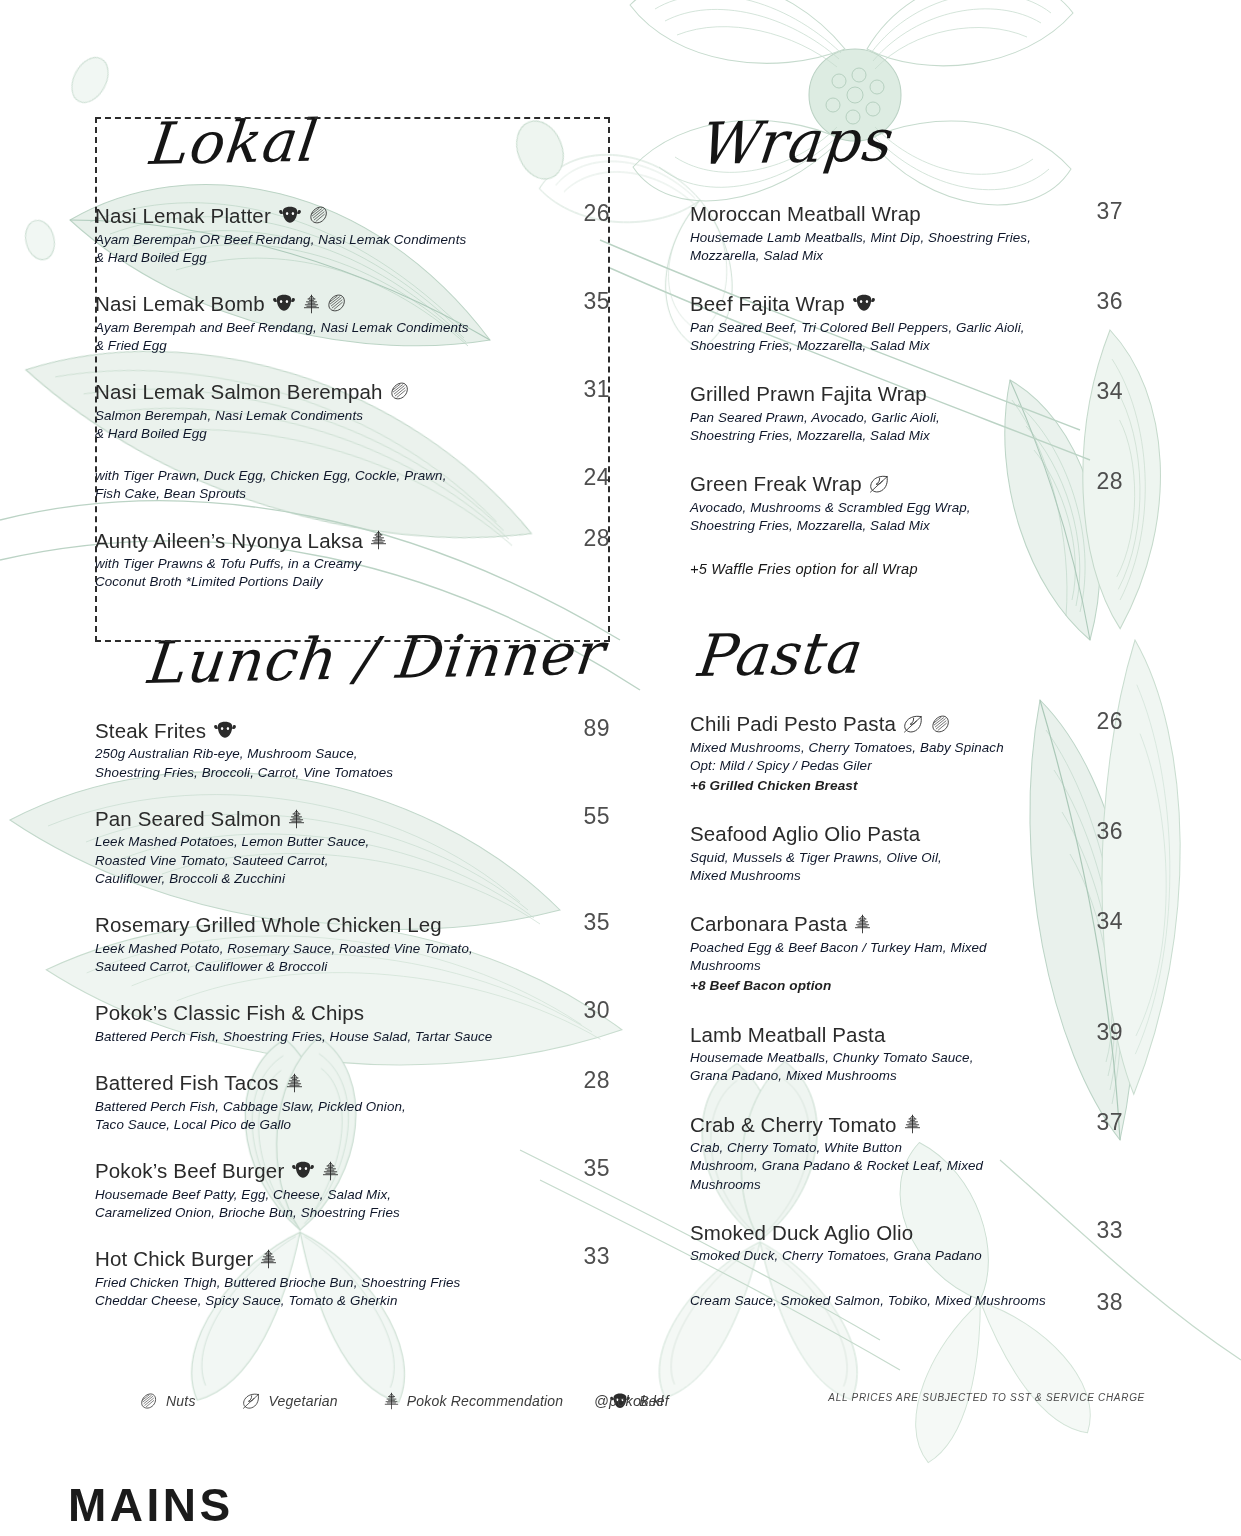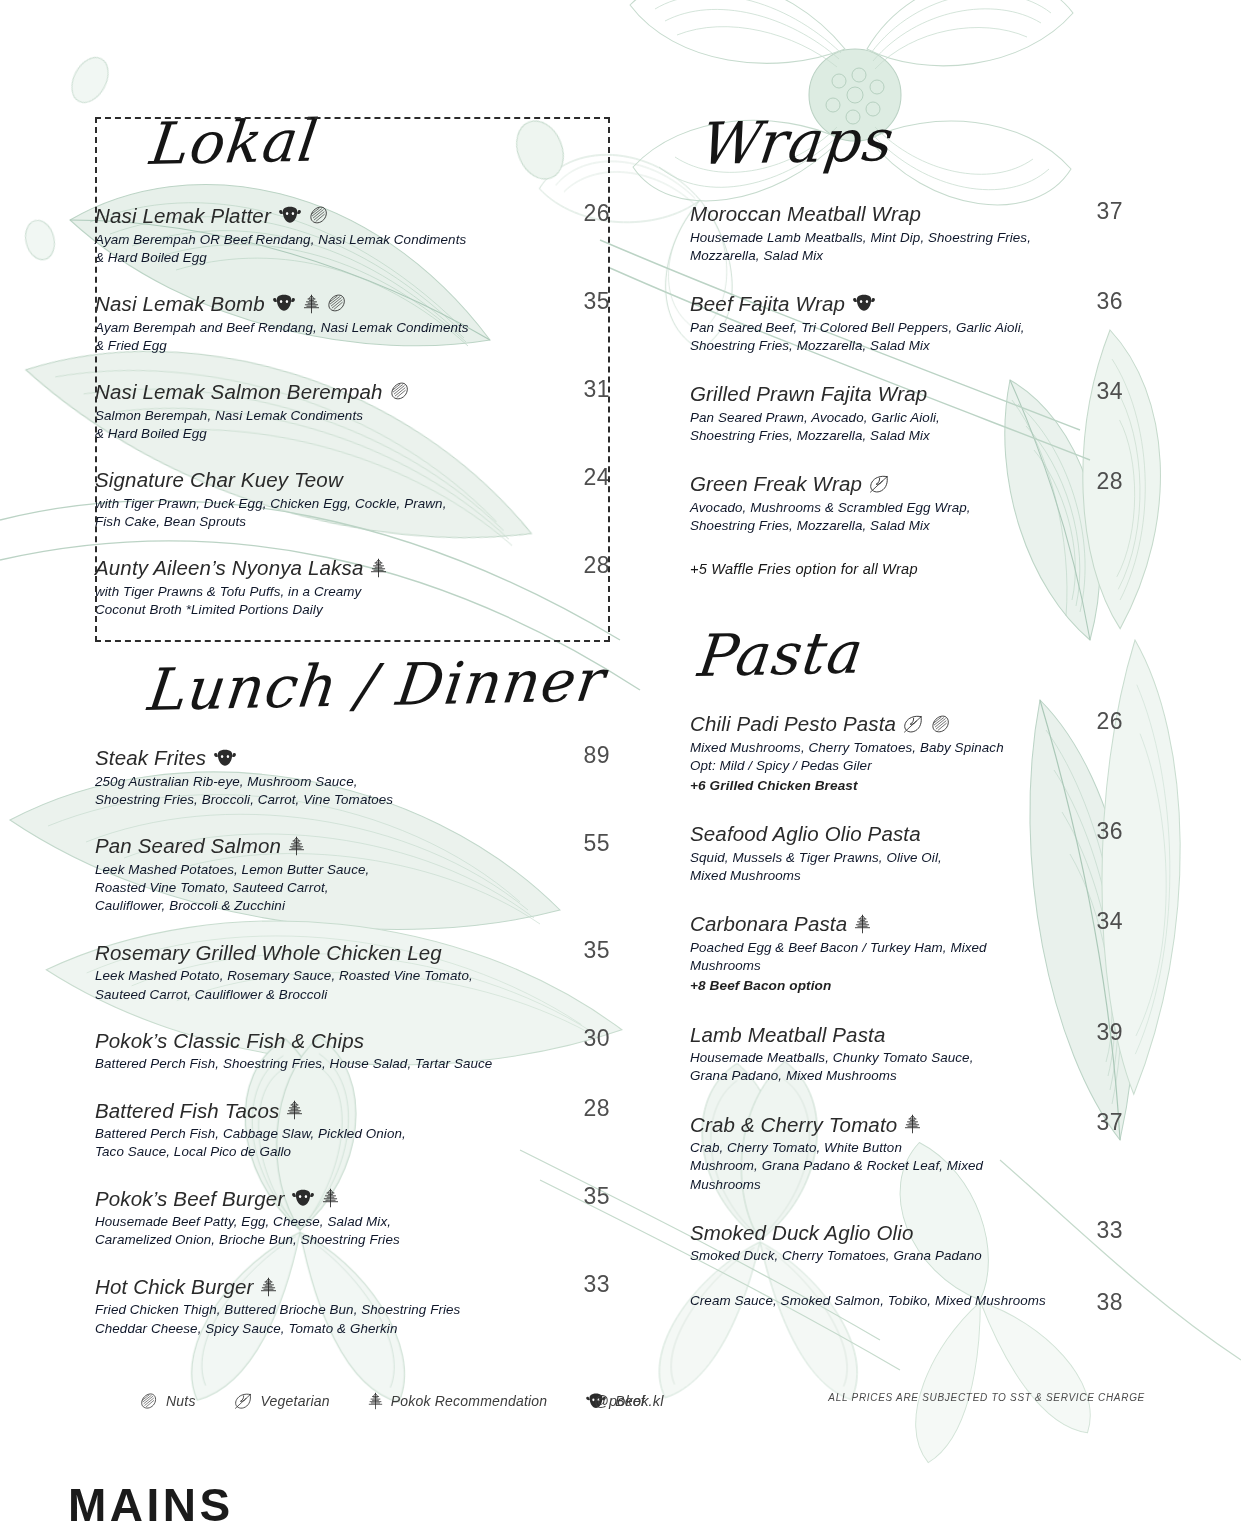--- a/index.html
+++ b/index.html
@@ -54,21 +54,21 @@
     padding-right:84px;
     margin-bottom:24px;
   }
   .item-name {
     font-family:"Liberation Sans", sans-serif;
     font-weight:400;
     font-size:20.5px;
     line-height:1.25;
     color:#2a2a2a;
     letter-spacing:0.15px;
-    display:flex; align-items:center; flex-wrap:wrap;font-style:italic;
+    display:flex; align-items:center; flex-wrap:wrap;
   }
   .item-desc {
     font-family:"Liberation Sans", sans-serif;
     font-style:italic;
     font-size:13.4px;
     line-height:1.36;
     color:#0f172a;
     margin-top:2px;
     letter-spacing:0.1px;
     white-space:pre-line;
@@ -106,21 +106,21 @@
     letter-spacing:0.2px;
   }
 
   
   .ico { display:inline-block; vertical-align:middle; margin-left:7px; flex:0 0 auto; }
   .ico svg { display:block; }
 
   
   .legend {
     position:absolute; left:140px; top:1391px;
-    display:flex; align-items:center; gap:8px;
+    display:flex; align-items:center; gap:16px;
     z-index:4;
   }
   .legend-entry { display:flex; align-items:center; margin-right:30px; }
   .legend-entry .ico { margin-left:0; margin-right:8px; }
   .legend-label {
     font-family:"Liberation Sans", sans-serif;
     font-style:italic;
     font-size:14px;
     color:#3c3c3c;
     letter-spacing:0.2px;
@@ -448,23 +448,20 @@
                     </g>
                   </g>
                 </svg>
               </span>
             </div>
             <div class="item-desc">Salmon Berempah, Nasi Lemak Condiments
 &amp; Hard Boiled Egg</div>
             <div class="item-price">31</div>
           </div>
           <div class="item">
-            <div class="item-name">
-              <span>Signature Char Kuey Teow</span>
-            </div>
             <div class="item-desc">with Tiger Prawn, Duck Egg, Chicken Egg, Cockle, Prawn,
 Fish Cake, Bean Sprouts</div>
             <div class="item-price">24</div>
           </div>
           <div class="item">
             <div class="item-name">
               <span>Aunty Aileen’s Nyonya Laksa</span>
               <span class="ico">
                 <svg width="17" height="22" viewBox="0 0 22 26">
                   <g stroke="#2b2b2b" stroke-width="1.15" stroke-linecap="round" fill="none">

